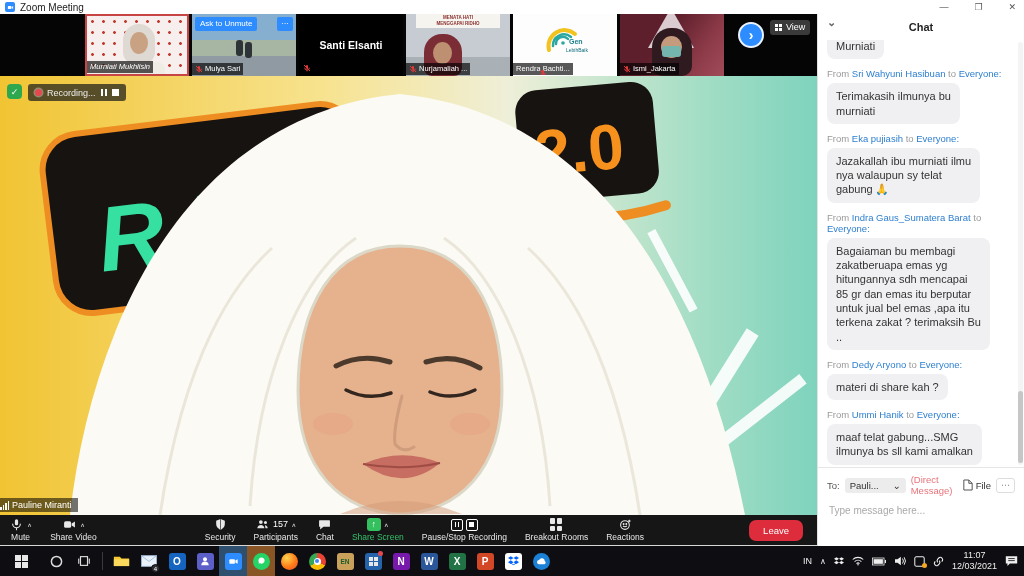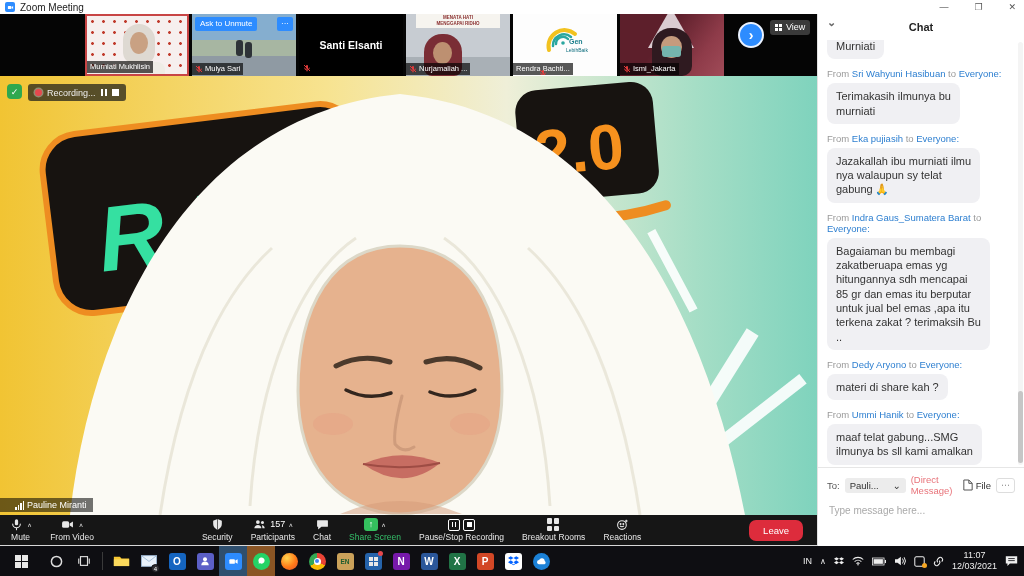--- a/index.html
+++ b/index.html
@@ -19,21 +19,21 @@
   
   .strip{position:absolute;top:14px;left:0;width:817px;height:62px;background:#050505;
     display:flex;gap:3px;padding-left:85px;z-index:20;}
   .tile{position:relative;width:104px;height:62px;background:#191919;overflow:hidden;flex:none;}
   .tile-name{position:absolute;left:0;bottom:1px;background:rgba(0,0,0,.65);color:#fff;
     font-size:7.5px;line-height:10px;padding:1px 3px;display:flex;align-items:center;gap:2px;
     max-width:98%;white-space:nowrap;overflow:hidden;}
   .mic-red{width:8px;height:8px;flex:none;}
   
   .t1{background-color:#f6efee;border:2px solid #c84545;
-    background-image:radial-gradient(#c0392b 1.3px,rgba(0,0,0,0) 1.5px);background-size:11px 11px;}
+    background-image:radial-gradient(#c0392b 1.3px,rgba(0,0,0,0) 1.5px);background-size:11px 11px;font-style:italic;}
   .t1 .hij{position:absolute;left:36px;top:8px;width:32px;height:40px;background:#ded9d2;
     border-radius:16px 16px 12px 12px;}
   .t1 .fac{position:absolute;left:43px;top:16px;width:18px;height:22px;background:#c9a183;border-radius:50%;}
   .t1 .bod{position:absolute;left:26px;top:46px;width:52px;height:16px;background:#efece6;border-radius:8px 8px 0 0;}
   
   .t2{background:linear-gradient(#85aecf 0 42%,#a7b6a2 42% 68%,#8f9aa3 68%);}
   .t2 .fig{position:absolute;width:7px;height:16px;background:#2e3338;border-radius:3px;top:26px;}
   .ask-btn{position:absolute;top:3px;left:3px;height:14px;background:#2d8cff;color:#fff;
     font-size:8px;line-height:14px;padding:0 5px;border-radius:2px;white-space:nowrap;}
   .more-btn{position:absolute;top:3px;right:3px;width:16px;height:14px;background:#2d8cff;color:#fff;
@@ -74,21 +74,21 @@
   .scene{position:absolute;inset:0;width:817px;height:439px;}
   .shield{position:absolute;left:7px;top:8px;width:15px;height:15px;border-radius:4px;background:#2ea84f;
     color:#fff;font-size:9px;display:flex;align-items:center;justify-content:center;z-index:5;}
   .rec-pill{position:absolute;left:28px;top:8px;height:17px;background:rgba(35,35,28,.75);border-radius:3px;
     display:flex;align-items:center;gap:5px;padding:8px 7px;color:#eee;font-size:9px;z-index:5;}
   .rec-dot{width:7px;height:7px;border-radius:50%;background:#e5484d;box-shadow:0 0 0 1.5px rgba(255,255,255,.35);}
   .rec-btn{display:flex;align-items:center;gap:2px;}
   .rec-btn .bar{width:2px;height:7px;background:#fff;display:inline-block;}
   .rec-btn .sq{width:7px;height:7px;background:#fff;display:inline-block;}
   .speaker-label{position:absolute;left:0;bottom:3px;background:rgba(0,0,0,.55);color:#fff;
-    font-size:9px;padding:2px 6px 2px 15px;display:flex;align-items:flex-end;gap:3px;z-index:5;}
+    font-size:9px;padding:2px 6px 2px 0;display:flex;align-items:flex-end;gap:3px;z-index:5;}
   .vol{display:flex;align-items:flex-end;gap:1px;}
   .vol i{width:1.5px;background:#fff;display:block;}
 
   
   .toolbar{position:absolute;top:515px;left:0;width:817px;height:31px;background:#161616;
     display:flex;align-items:center;color:#e8e8e8;z-index:25;border-bottom:1px solid #d7d7d7;}
   .titem{display:flex;flex-direction:column;align-items:center;justify-content:center;
     font-size:8.5px;gap:2px;margin:0 9px;line-height:1;white-space:nowrap;cursor:default;}
   .ticon{height:13px;display:flex;align-items:center;gap:3px;}
   .ticon svg{height:13px;width:15px;}
@@ -372,21 +372,21 @@
   <div class="titem">
     <span class="ticon">
       <svg viewBox="0 0 24 24">
           <g fill="#e8e8e8">
             <rect x="2" y="6" width="13" height="12" rx="3"></rect>
             <path d="M16 10l6-3.5v11L16 14z"></path>
           </g>
         </svg>
       <span class="caret">∧</span>
     </span>
-    <span>From Video</span>
+    <span>Share Video</span>
   </div>
   <div class="spacer1"></div>
   <div class="titem">
     <span class="ticon">
         <svg viewBox="0 0 24 24">
           <path d="M12 2l8 3v6c0 5-3.5 8.5-8 11-4.5-2.5-8-6-8-11V5z" fill="#e8e8e8"></path>
           <path d="M12 2v20" stroke="#161616" stroke-width="1.2"></path>
         </svg>
       </span>
     <span>Security</span>

